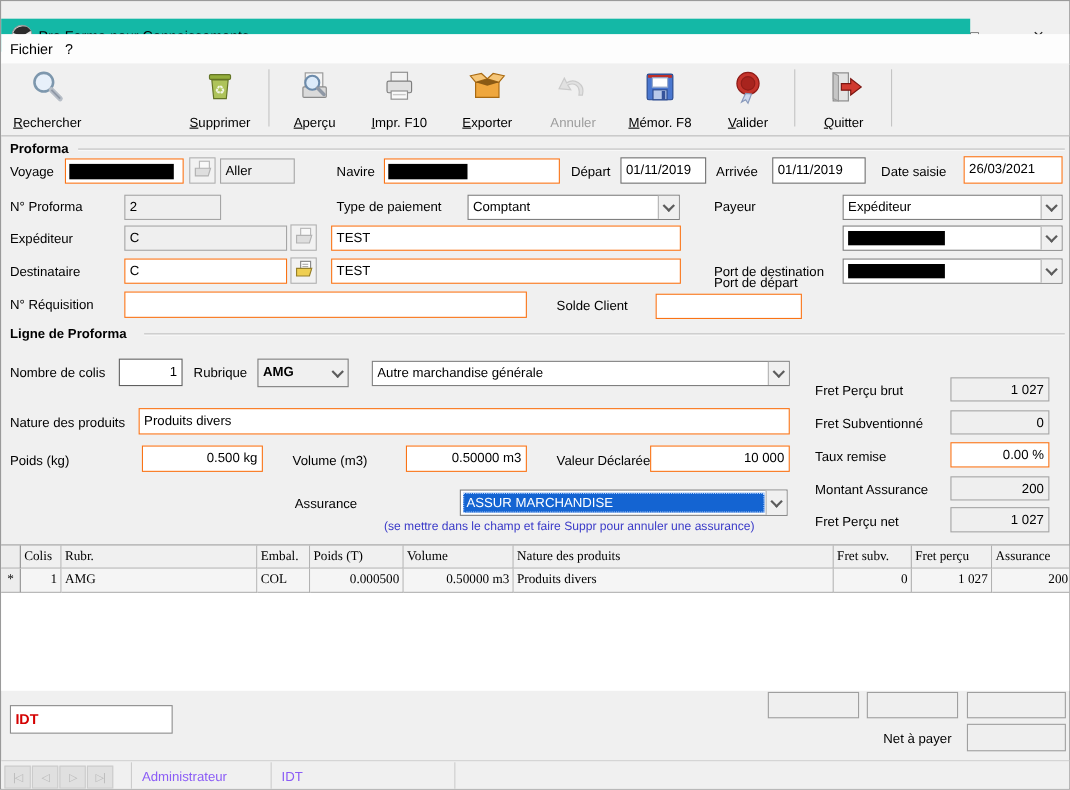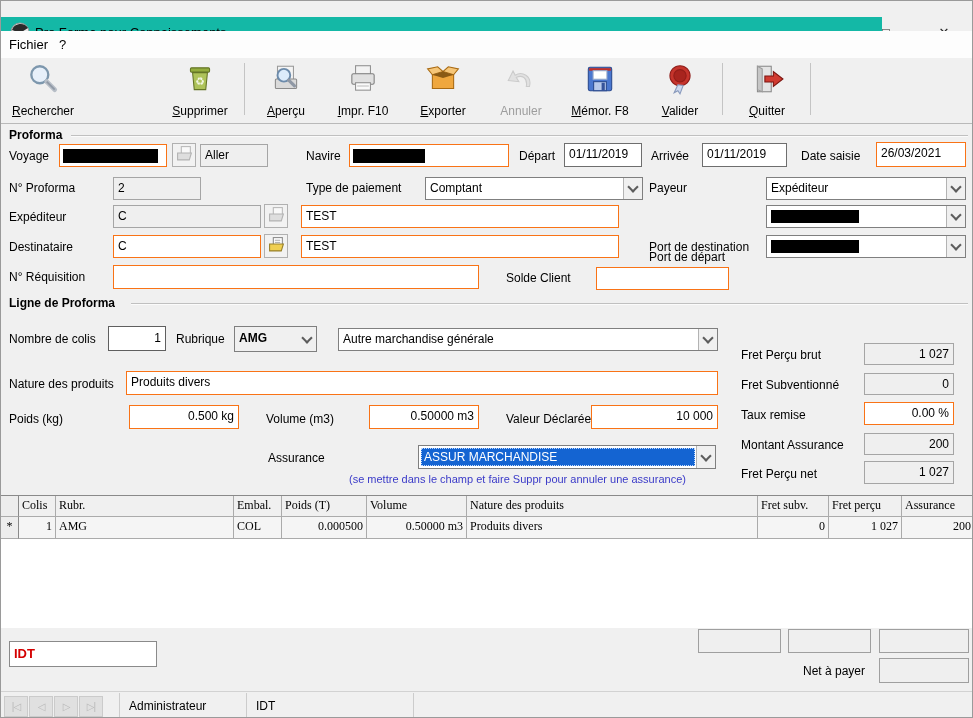--- a/index.html
+++ b/index.html
@@ -55,21 +55,21 @@
   .gcell.num{text-align:right;}
   .grid-empty{position:absolute;left:0;top:538px;width:973px;height:89px;background:#ffffff;}
   
   .footer-box{position:absolute;background:#efefef;border:1px solid #9f9f9f;box-sizing:border-box;}
   .code-fld{position:absolute;left:8px;top:640px;width:148px;height:26px;background:#fff;border:1px solid #8a8a8a;
      box-sizing:border-box;font-size:13px;font-weight:bold;color:#d40000;line-height:24px;padding:0 4px;}
   .statusbar{position:absolute;left:0;top:690px;width:973px;height:28px;background:#f0f0f0;border-top:1px solid #d2d2d2;}
   .nav{position:absolute;top:4px;width:24px;height:21px;background:#e0e0e0;border:1px solid #cbcbcb;box-sizing:border-box;
      color:#b9b9b9;font-size:10px;display:flex;align-items:center;justify-content:center;letter-spacing:-1px;}
   .ssep{position:absolute;top:1px;height:26px;width:1px;background:#cccccc;}
-  .stext{position:absolute;top:7px;font-size:12px;color:#000000;white-space:nowrap;}
+  .stext{position:absolute;top:7px;font-size:12px;color:#8b5cf6;white-space:nowrap;}
 </style>
 </head>
 <body>
 
 <div class="window">
 
   <div class="titlebar">
     <span class="app-icon">
       <svg viewBox="0 0 20 20">
           <circle cx="10" cy="10" r="9" fill="#e8e8e8" stroke="#9a9a9a"></circle>
@@ -190,21 +190,21 @@
   <span class="lbl" style="left:518px;top:148px;">Départ</span>
   <div class="fld" style="left:563px;top:142px;width:78px;height:24px;border-color:#6e6e6e;">01/11/2019</div>
   <span class="lbl" style="left:650px;top:148px;">Arrivée</span>
   <div class="fld" style="left:701px;top:142px;width:85px;height:24px;border-color:#6e6e6e;">01/11/2019</div>
   <span class="lbl" style="left:800px;top:148px;">Date saisie</span>
   <div class="fld" style="left:875px;top:141px;width:90px;height:25px;">26/03/2021</div>
 
   <span class="lbl" style="left:8px;top:180px;text-align:center;">N° Proforma</span>
   <div class="fld gray" style="left:112px;top:176px;width:88px;height:23px;">2</div>
   <span class="lbl" style="left:305px;top:180px;">Type de paiement</span>
-  <div class="combo" style="left:424px;top:176px;width:218px;height:23px;text-decoration:underline;">
+  <div class="combo" style="left:424px;top:176px;width:193px;height:23px;text-decoration:underline;">
     <span class="txt">Comptant</span>
     <span class="cbtn">
         <span class="chev"></span>
       </span>
   </div>
   <span class="lbl" style="left:648px;top:180px;">Payeur</span>
   <div class="combo" style="left:765px;top:176px;width:200px;height:23px;">
     <span class="txt">Expéditeur</span>
     <span class="cbtn">
         <span class="chev"></span>

